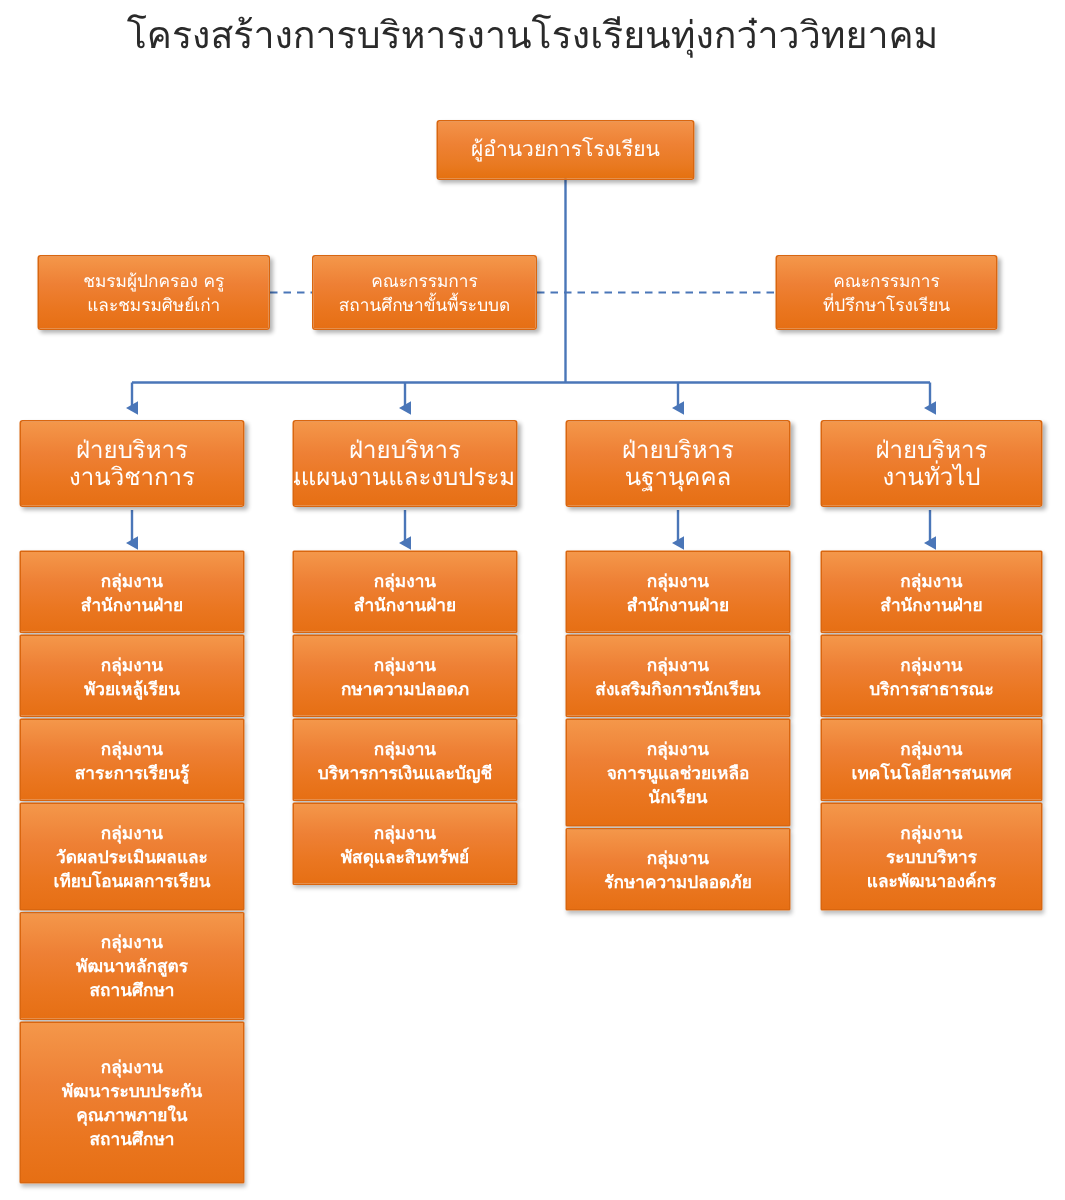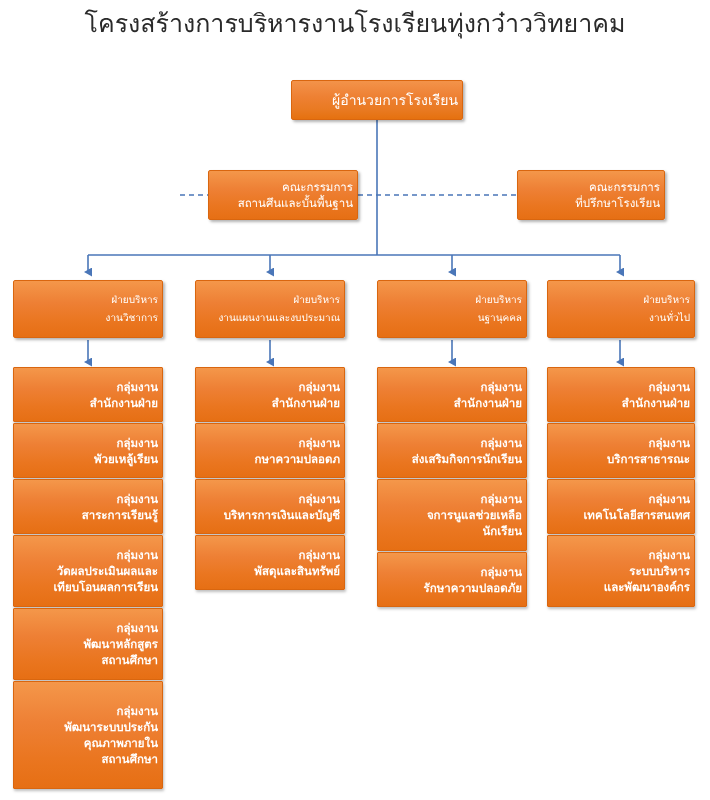--- a/index.html
+++ b/index.html
@@ -42,21 +42,21 @@
     width: 710px;
     height: 800px;
     pointer-events: none;
   }
 
   
   .node {
     position: absolute;
     display: flex;
     flex-direction: column;
-    align-items: flex-end;
+    align-items: center;
     justify-content: center;
     text-align: center;
     color: #ffffff;
     background: linear-gradient(to bottom, #f4974a 0%, #ee8035 38%, #ea7620 72%, #e66f14 100%);
     border: 1px solid #d9660f;
     border-radius: 2px;
     box-shadow: 2px 2px 3px rgba(0,0,0,0.30);
     font-size: 12px;
     line-height: 17px;
     padding: 2px 4px;
@@ -66,21 +66,21 @@
     display: block;
     white-space: nowrap;
   }
 
   .node.root {
     font-size: 14px;
     line-height: 20px;
     background: linear-gradient(to bottom, #f3934a 0%, #ee8134 40%, #e97a22 75%, #e5710f 100%);
   }
   .node.level2 { font-size: 11.5px; line-height: 16px; }
-  .node.division { font-size: 10px; line-height: 18px; }
+  .node.division { font-size: 16px; line-height: 18px; }
   .node.group {
     font-size: 11.5px;
     line-height: 16px;
     border-radius: 1px;
     box-shadow: 1px 2px 3px rgba(0,0,0,0.26);
     font-weight: bold;
   }
 </style>
 </head>
 <body>
@@ -115,24 +115,28 @@
     <g stroke="#4a76b8" stroke-width="1.4" fill="none" stroke-dasharray="5,4">
       <line x1="180" y1="195" x2="208" y2="195"></line>
       <line x1="358" y1="195" x2="517" y2="195"></line>
     </g>
   </svg>
 
   <div class="node root" style="left:291px; top:80px; width:172px; height:40px;">
     <span class="line">ผู้อำนวยการโรงเรียน</span>
   </div>
 
+  <div class="node level2" style="left:25px; top:170px; width:155px; height:50px;">
+    <span class="line">ชมรมผู้ปกครอง ครู</span>
+    <span class="line">และชมรมศิษย์เก่า</span>
+  </div>
 
   <div class="node level2" style="left:208px; top:170px; width:150px; height:50px;">
     <span class="line">คณะกรรมการ</span>
-    <span class="line">สถานศึนและบั้นพื้นฐาน</span>
+    <span class="line">สถานศึกษาขั้นพื้ระบบด</span>
   </div>
 
   <div class="node level2" style="left:517px; top:170px; width:148px; height:50px;">
     <span class="line">คณะกรรมการ</span>
     <span class="line">ที่ปรึกษาโรงเรียน</span>
   </div>
 
   <div class="node division" style="left:13px; top:280px; width:150px; height:58px;">
     <span class="line">ฝ่ายบริหาร</span>
     <span class="line">งานวิชาการ</span>

